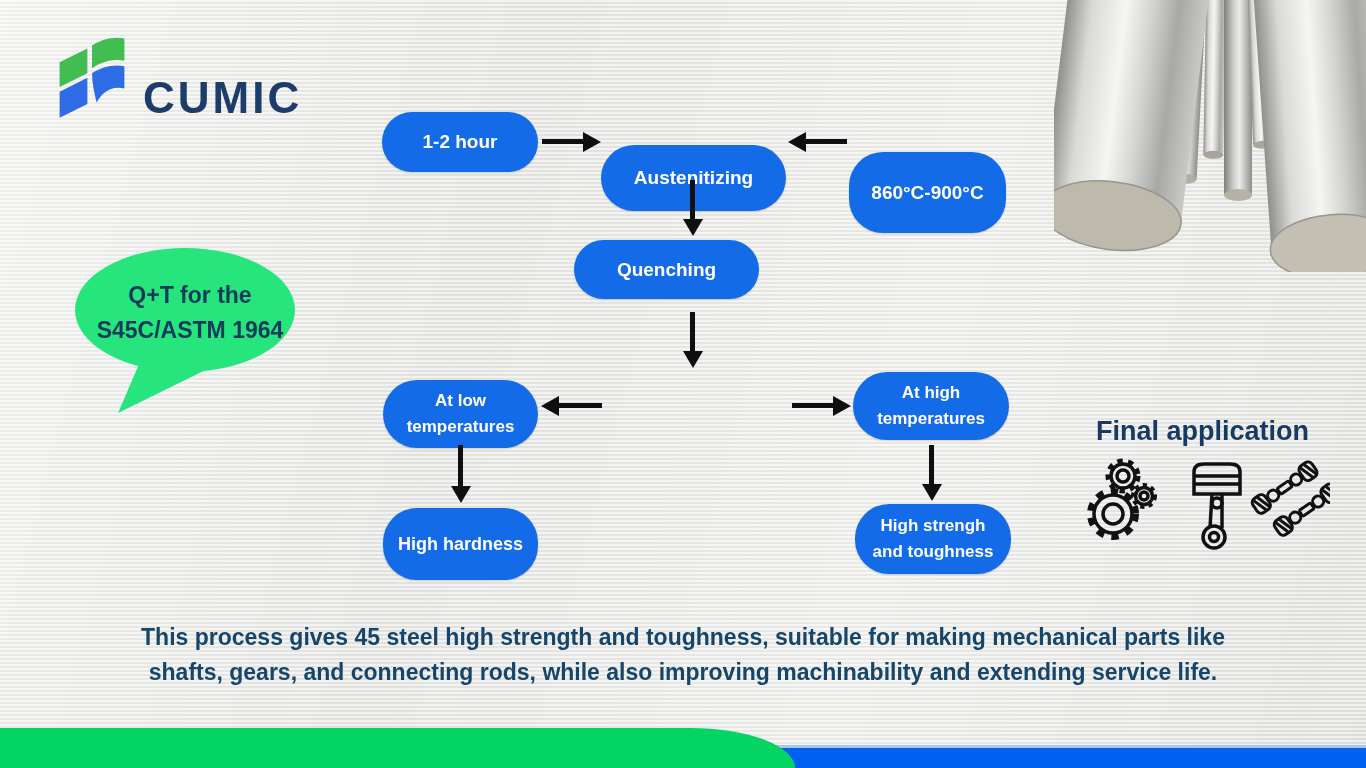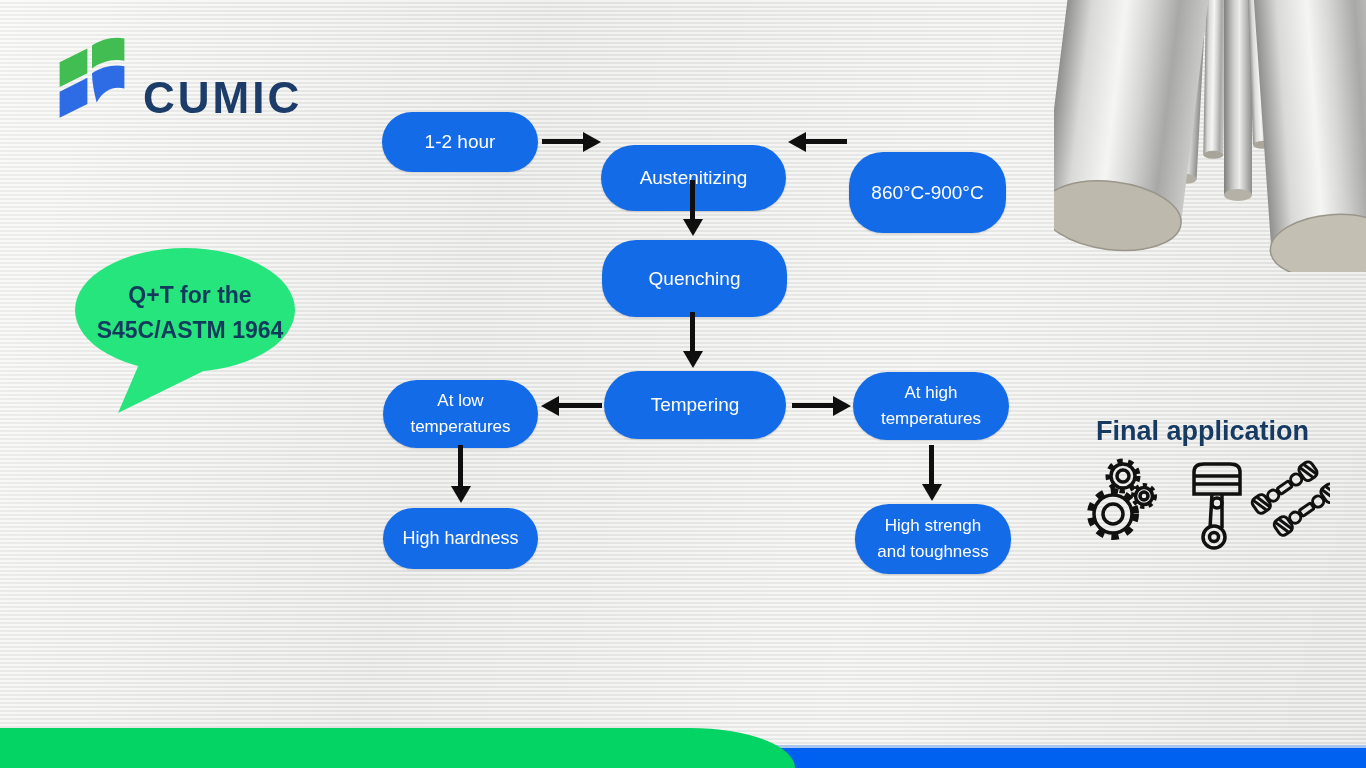--- a/index.html
+++ b/index.html
@@ -14,36 +14,36 @@
     position:absolute; inset:0; pointer-events:none;
     background:repeating-linear-gradient(180deg, rgba(255,255,255,.38) 0 2px, rgba(110,110,108,.07) 2px 4px);
   }
 
   
   .logo { position:absolute; left:55px; top:34px; display:flex; align-items:center; gap:14px; }
   .logo-text { font-size:44px; font-weight:bold; color:#1c3c69; letter-spacing:3px; line-height:1;margin-top:42px; }
 
   
   .node {
-    position:absolute; background:#146be8; color:#ffffff; font-weight:normal;
+    position:absolute; background:#146be8; color:#ffffff; font-weight:bold;
     border-radius:34px; display:flex; align-items:center; justify-content:center;
     text-align:center; white-space:pre-line; box-shadow:0 1px 2px rgba(0,0,0,.15);
   }
   .fs19 { font-size:19px; }
   .fs18 { font-size:18px; }
   .fs17 { font-size:17px; line-height:1.55; }
 
   .n-duration { left:382px; top:112px; width:156px; height:60px; }
   .n-aust     { left:601px; top:109px; width:185px; height:66px;margin-top:36px; }
   .n-temp     { left:849px; top:110px; width:157px; height:81px;margin-top:42px; }
-  .n-quench   { left:602px; top:240px; width:185px; height:77px; }
+  .n-quench   { left:574px; top:240px; width:185px; height:59px; }
   .n-temper   { left:604px; top:371px; width:182px; height:68px; }
   .n-low      { left:383px; top:380px; width:155px; height:68px; }
   .n-high     { left:853px; top:372px; width:156px; height:68px; }
-  .n-hh       { left:383px; top:508px; width:155px; height:61px; }
+  .n-hh       { left:383px; top:508px; width:155px; height:72px; }
   .n-hs       { left:855px; top:504px; width:156px; height:70px; }
 
   
   .arr { position:absolute; background:#0f0f0f; }
   .arr-h { height:5px; }
   .arr-v { width:5px; }
   .arr-e::after, .arr-w::after, .arr-s::after { content:""; position:absolute; }
   .arr-e::after { right:-17px; top:50%; transform:translateY(-50%);
     border-left:18px solid #0f0f0f; border-top:10px solid transparent; border-bottom:10px solid transparent; }
   .arr-w::after { left:-17px; top:50%; transform:translateY(-50%);
@@ -173,21 +173,20 @@
     <ellipse cx="117" cy="67" rx="110" ry="62" fill="#27e57d"></ellipse>
     <polygon points="78,105 162,115 50,170" fill="#27e57d"></polygon>
   </svg>
   <div class="bubble-text">Q+T for the
 S45C/ASTM 1964</div>
 
   <div class="node fs19 n-duration">1-2 hour</div>
   <div class="node fs19 n-aust">Austenitizing</div>
   <div class="node fs19 n-temp">860°C-900°C</div>
   <div class="node fs19 n-quench">Quenching</div>
-  <div class="node fs19 n-temper">Tempering</div>
   <div class="node fs17 n-low">At low
 temperatures</div>
   <div class="node fs17 n-high">At high
 temperatures</div>
   <div class="node fs18 n-hh">High hardness</div>
   <div class="node fs17 n-hs">High strengh
 and toughness</div>
 
   <div class="arr arr-h arr-e a1"></div>
   <div class="arr arr-h arr-w a2"></div>
@@ -241,15 +240,17 @@
         <line x1="8" y1="5" x2="13" y2="20"></line>
       <circle cx="22" cy="12.5" r="5.5"></circle>
       <rect x="29" y="9" width="14" height="7" rx="2"></rect>
       <circle cx="50" cy="12.5" r="5.5"></circle>
       <rect x="57" y="4" width="15" height="17" rx="5"></rect>
       <line x1="60" y1="5" x2="65" y2="20"></line>
         <line x1="65" y1="5" x2="70" y2="20"></line>
     </g>
   </svg>
 
+  <div class="footer-text" style="white-space:pre-line">This process gives 45 steel high strength and toughness, suitable for making mechanical parts like
+shafts, gears, and connecting rods, while also improving machinability and extending service life.</div>
   <div class="bar-blue"></div>
   <div class="bar-green"></div>
 </div>
 
 </body></html>

